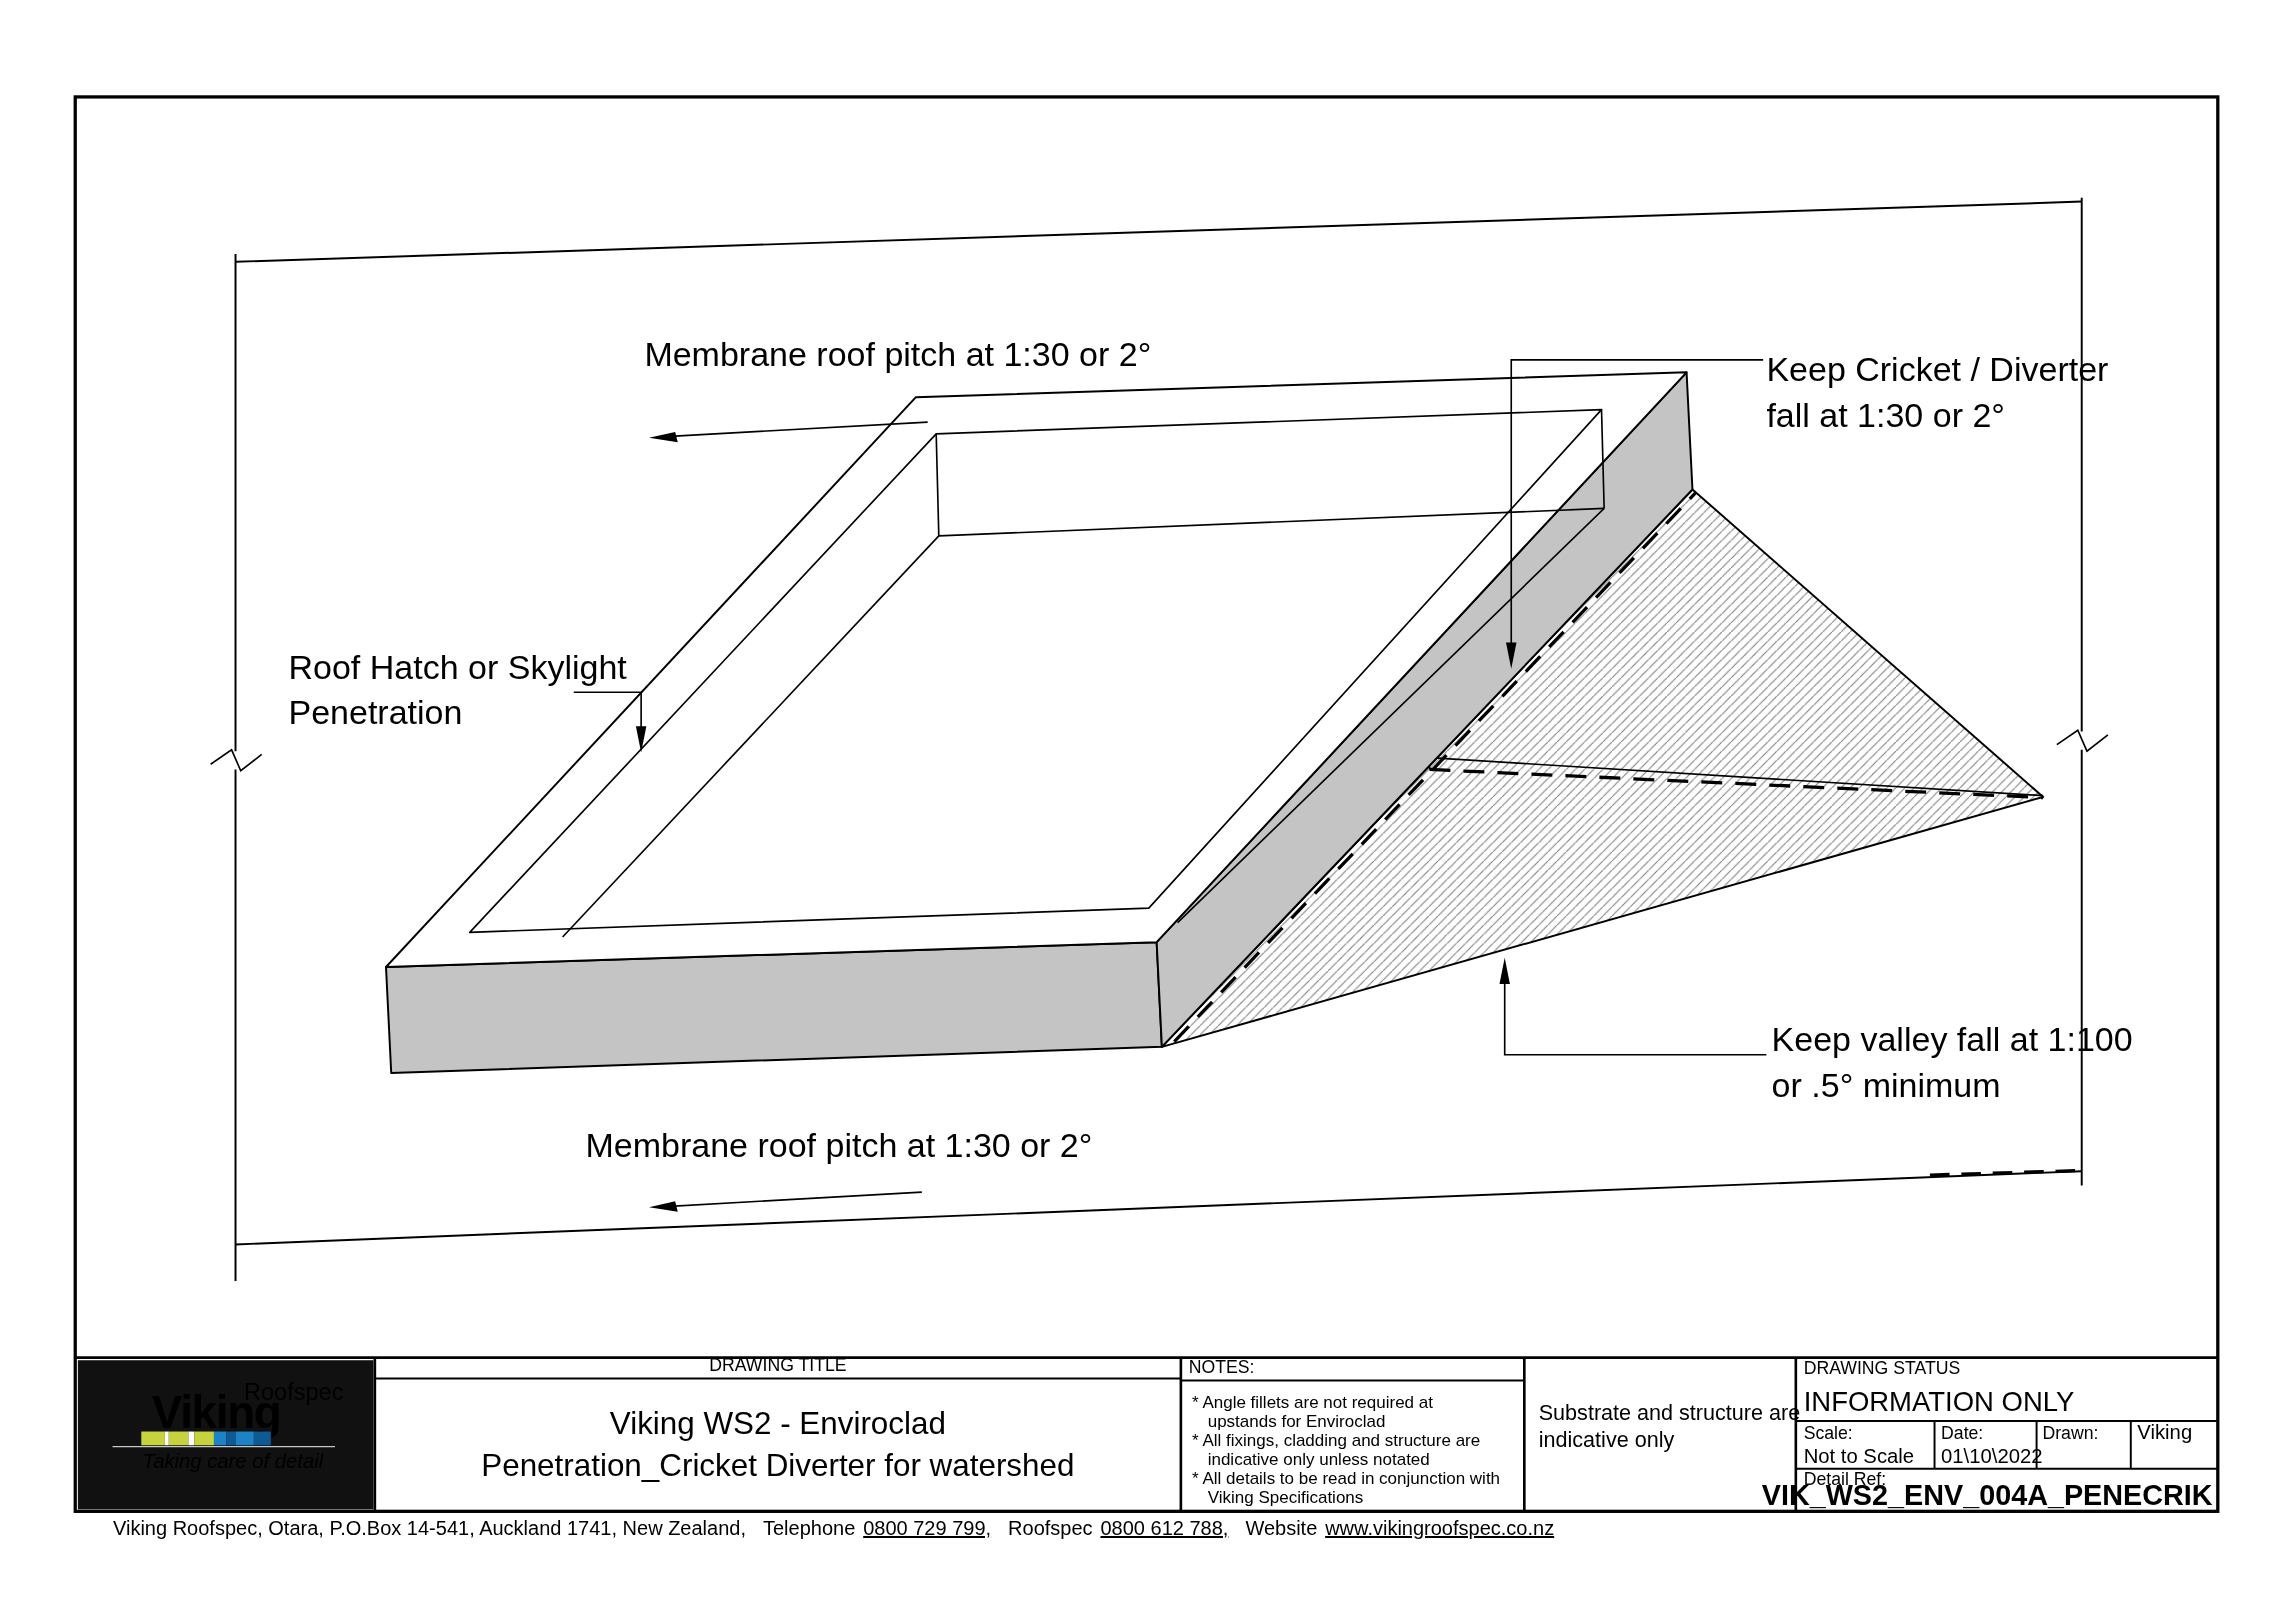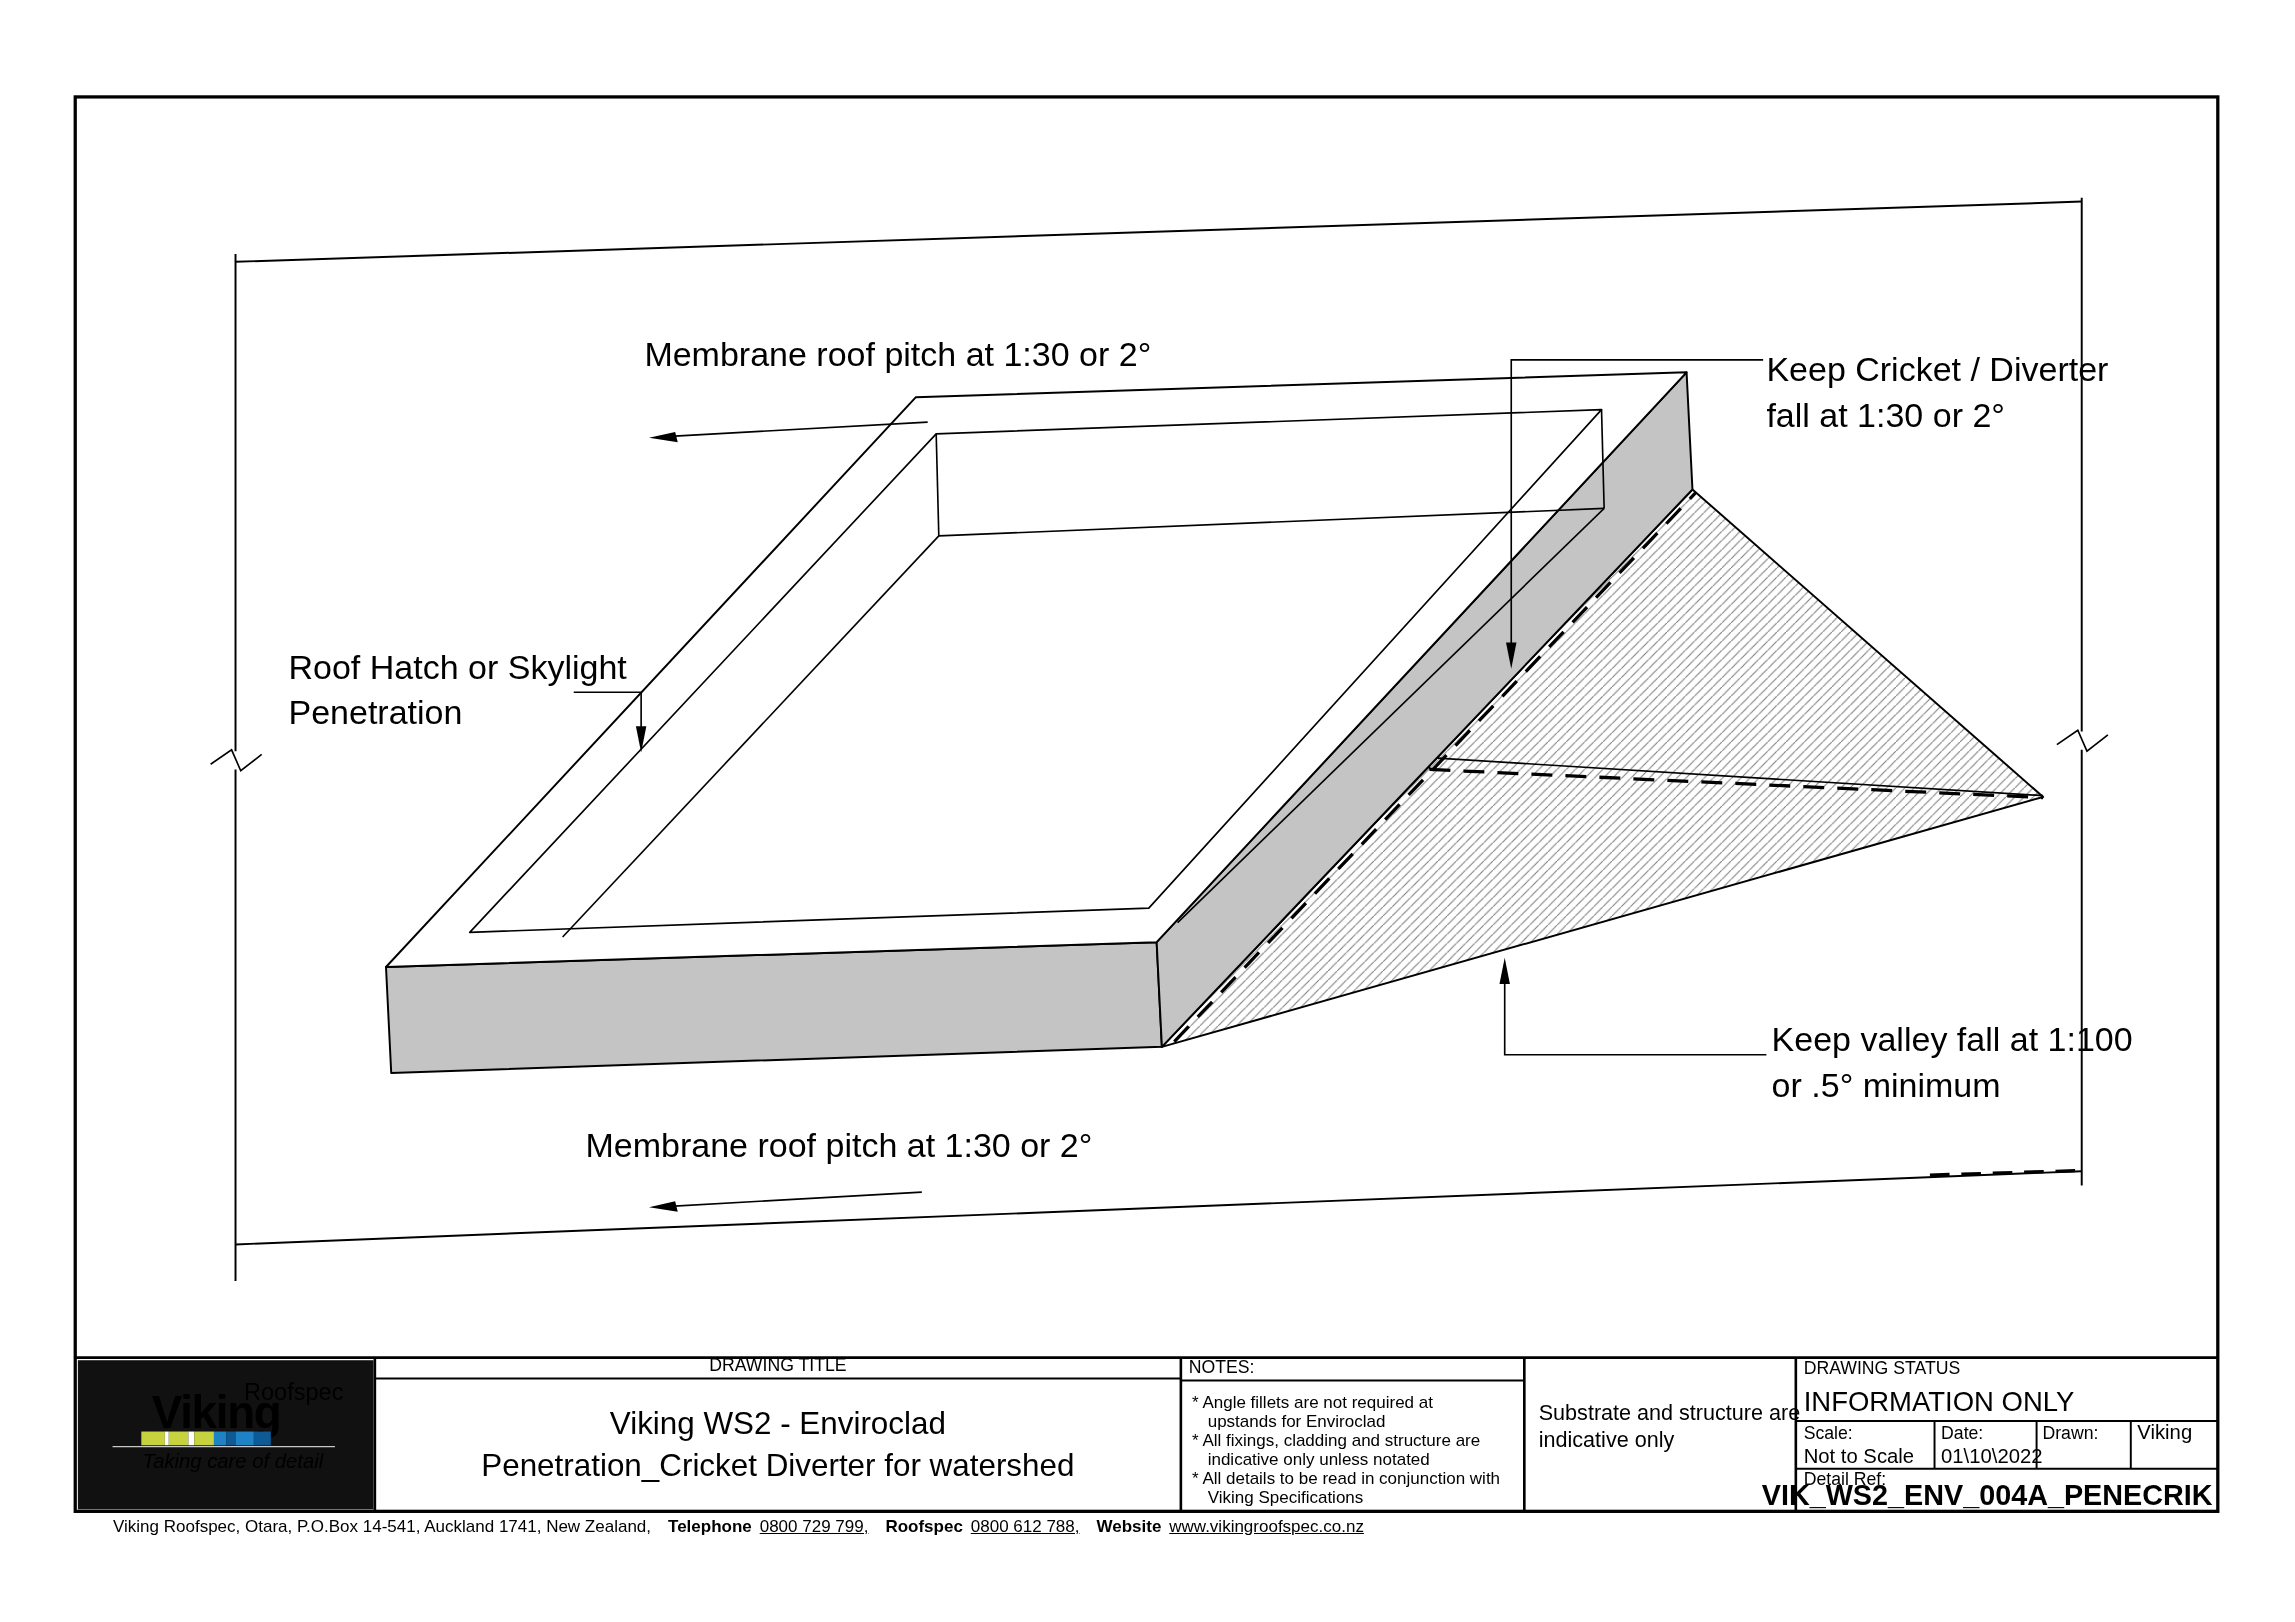--- a/index.html
+++ b/index.html
@@ -1,20 +1,20 @@
 <!DOCTYPE html>
 <html style="font-size:10.5px"><head>
 <meta charset="utf-8">
 <style>
   html,body{margin:0;padding:0;background:#ffffff;}
   .sheet{position:relative;width:1861px;height:1622px;background:#fff;font-family:"Liberation Sans",sans-serif;}
   svg{position:absolute;left:0;top:0;}
   text{font-family:"Liberation Sans",sans-serif;fill:#000;}
-  .footer{position:absolute;left:113px;top:1517px;font-size:17px;color:#000;white-space:nowrap;display:flex;align-items:baseline;}
-  .footer .lbl{font-weight:bold;margin-left:17px;}
+  .footer{position:absolute;left:113px;top:1517px;font-size:20px;color:#000;white-space:nowrap;display:flex;align-items:baseline;}
+  .footer .lbl{font-weight:normal;margin-left:17px;}
   .footer .val{margin-left:7.9px;text-decoration:underline;}
 </style>
 </head>
 <body>
 
 <div class="sheet">
 <svg width="2295" height="1622" viewBox="0 0 3508 2479">
   <defs>
     <pattern id="hatch" width="14" height="14" patternUnits="userSpaceOnUse">
       <line x1="0" y1="14" x2="14" y2="0" stroke="#7f7f7f" stroke-width="1.7"></line>

